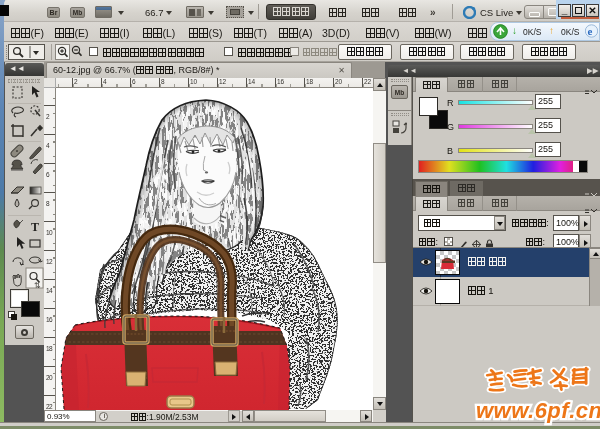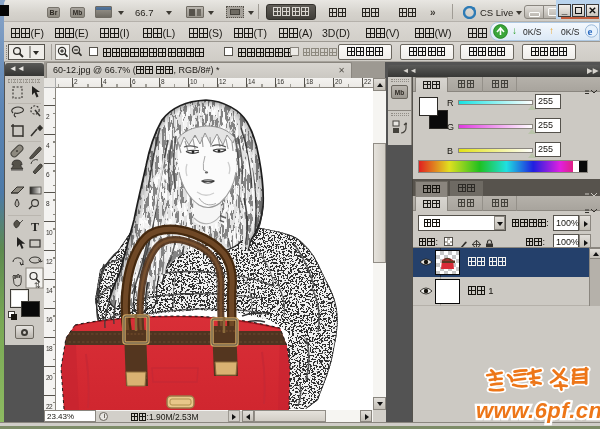--- a/index.html
+++ b/index.html
@@ -17,21 +17,21 @@
 
 <div class="ab" style="left:0;top:0;width:5px;height:429px;background:linear-gradient(#8aa5c8,#5c85b5 25%,#4d7aa8 45%,#5d8a50 58%,#79a855 75%,#8fbc62)"></div>
 
 <div class="ab" style="left:4px;top:0;width:596px;height:22px;background:linear-gradient(#e8e6e2,#d6d3cd 60%,#cfccc6);border-bottom:1px solid #b5b1ab;border-top-left-radius:4px"></div>
 <div class="ab" style="left:0;top:5px;width:9px;height:11px;background:#050505"></div>
 <div class="ab" style="left:9px;top:21px;width:17px;height:14px;color:#b3afa8;font-size:14px;font-weight:bold;text-shadow:0 1px 0 #f5f4f2">Ps</div>
 <div class="ab" style="left:47px;top:7px;width:13px;height:11px;background:linear-gradient(#a8a49d,#8d897f);border:1px solid #77736b;border-radius:2px;color:#2e2a24;font-size:7px;text-align:center;line-height:10px;font-weight:bold">Br</div>
 <div class="ab" style="left:70px;top:7px;width:15px;height:11px;background:linear-gradient(#a8a49d,#8d897f);border:1px solid #77736b;border-radius:2px;color:#2e2a24;font-size:6.5px;text-align:center;line-height:10px;font-weight:bold">Mb</div>
 <div class="ab" style="left:95px;top:6px;width:17px;height:12px;border:1px solid #6f6b63;background:linear-gradient(#56779e,#47698f 30%,#8d8981 31%,#706c64);border-radius:1px"></div>
 <div class="ab tri" style="left:118px;top:11px;border-left:3.5px solid transparent;border-right:3.5px solid transparent;border-top:4px solid #3c3933"></div>
-<div class="ab" style="left:135px;top:7px;font-size:9.5px;color:#26231e">66.7</div>
+<div class="ab" style="left:145px;top:7px;font-size:9.5px;color:#26231e">66.7</div>
 <div class="ab tri" style="left:166px;top:11px;border-left:3.5px solid transparent;border-right:3.5px solid transparent;border-top:4px solid #3c3933"></div>
 <div class="ab" style="left:186px;top:6px;width:18px;height:12px;border:1px solid #6f6b63;background:linear-gradient(#b9b5ae,#9a968e);border-radius:1px">
     <div class="ab" style="left:2px;top:2px;width:6px;height:7px;background:#55514a"></div>
     <div class="ab" style="left:10px;top:2px;width:4px;height:7px;background:#6e6a62"></div>
   </div>
 <div class="ab tri" style="left:208px;top:11px;border-left:3.5px solid transparent;border-right:3.5px solid transparent;border-top:4px solid #3c3933"></div>
 <div class="ab" style="left:226px;top:6px;width:18px;height:12px;border:1px dotted #55514a;background:#a5a19a">
     <div class="ab" style="left:3px;top:2px;width:10px;height:6px;background:#6e6a62;border:1px solid #45423c"></div>
   </div>
 <div class="ab tri" style="left:248px;top:11px;border-left:3.5px solid transparent;border-right:3.5px solid transparent;border-top:4px solid #3c3933"></div>
@@ -331,21 +331,21 @@
 <div class="ab" style="left:373px;top:78px;width:13px;height:13px;background:linear-gradient(#e2dfda,#c2beb6);border:1px solid #8a867f">
     <div class="tri ab" style="left:3px;top:4px;border-left:3.5px solid transparent;border-right:3.5px solid transparent;border-bottom:4.5px solid #111"></div>
   </div>
 <div class="ab" style="left:373px;top:143px;width:13px;height:120px;background:linear-gradient(90deg,#e5e2dc,#d2cec6);border:1px solid #918d86"></div>
 <div class="ab" style="left:373px;top:397px;width:13px;height:13px;background:linear-gradient(#e2dfda,#c2beb6);border:1px solid #8a867f">
     <div class="tri ab" style="left:3px;top:4px;border-left:3.5px solid transparent;border-right:3.5px solid transparent;border-top:4.5px solid #111"></div>
   </div>
 <div class="ab" style="left:373px;top:410px;width:13px;height:12px;background:#d2cfc9"></div>
 
 <div class="ab" style="left:44px;top:410px;width:198px;height:12px;background:#d2cfc9;border-top:1px solid #f2f1ef"></div>
-<div class="ab" style="left:44px;top:410px;width:52px;height:12px;background:#fff;border:1px solid #8a867f;font-size:8px;color:#16140f;line-height:11px;padding-left:2px">23.43%</div>
+<div class="ab" style="left:44px;top:410px;width:52px;height:12px;background:#fff;border:1px solid #8a867f;font-size:8px;color:#16140f;line-height:11px;padding-left:2px">0.93%</div>
 <div class="ab" style="left:99px;top:412px;width:9px;height:9px;border:1px solid #6b675f;border-radius:50%;background:#e8e6e2">
     <div class="ab" style="left:3.5px;top:1px;width:1px;height:3.5px;background:#6b675f"></div>
   </div>
 <div class="ab" style="left:130px;top:412px;font-size:8.5px;color:#16140f"><span class="c"></span><span class="c"></span>:1.90M/2.53M</div>
 <div class="ab" style="left:228px;top:410px;width:12px;height:12px;background:#d2cfc9;border:1px solid #9d9992">
     <div class="tri ab" style="left:3px;top:2.5px;border-top:3.2px solid transparent;border-bottom:3.2px solid transparent;border-left:4px solid #111"></div>
   </div>
 
 <div class="ab" style="left:242px;top:410px;width:131px;height:12px;background:#f6f5f2"></div>
 <div class="ab" style="left:242px;top:410px;width:12px;height:12px;background:linear-gradient(#e2dfda,#c2beb6);border:1px solid #8a867f">

